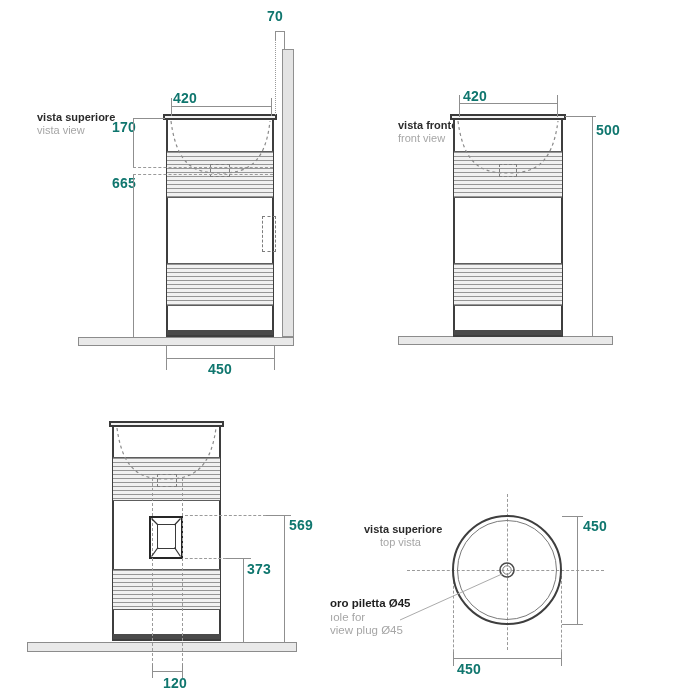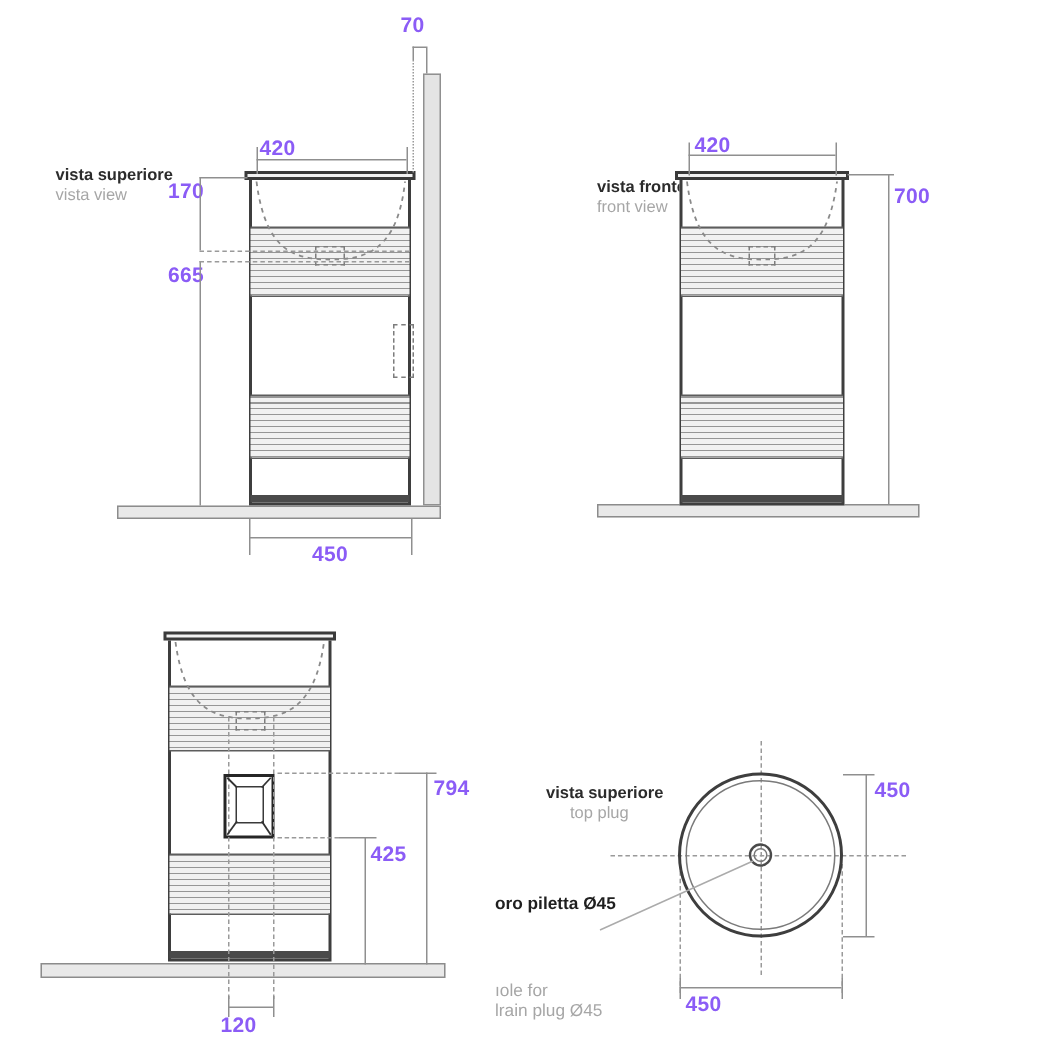--- a/index.html
+++ b/index.html
@@ -11,25 +11,25 @@
     font-family: "Liberation Sans", sans-serif;
     overflow: hidden;
   }
   
   .hl   { position:absolute; height:0; border-top:1px solid #8f8f8f; }
   .vl   { position:absolute; width:0;  border-left:1px solid #8f8f8f; }
   .hdash{ position:absolute; height:0; border-top:1px dashed #9a9a9a; }
   .vdash{ position:absolute; width:0;  border-left:1px dashed #9a9a9a; }
   .vdot { position:absolute; width:0;  border-left:1px dotted #9a9a9a; }
   
-  .dim  { position:absolute; font-weight:700; font-size:14px; line-height:1; color:#8b5cf6; letter-spacing:.2px; }
+  .dim  { position:absolute; font-weight:700; font-size:14px; line-height:1; color:#0f766e; letter-spacing:.2px; }
   .lit  { position:absolute; font-weight:700; font-size:11px; line-height:1.2; color:#2b2b2b; }
   .len  { position:absolute; font-weight:400; font-size:11px; line-height:1.2; color:#a6a6a6; }
   .note1{ position:absolute; font-weight:700; font-size:11.5px; line-height:1.15; color:#1f1f1f; }
-  .note2{ position:absolute; font-weight:400; font-size:11.5px; line-height:1.15; color:#a6a6a6;margin-top:44px; }
+  .note2{ position:absolute; font-weight:400; font-size:11.5px; line-height:1.15; color:#a6a6a6; }
   
   .barrel { position:absolute; border:2px solid #3e3e3e; background:#ffffff; }
   .rim    { position:absolute; height:6px; background:#f2f2f2; border:2px solid #3a3a3a; }
   .band   { position:absolute; left:-1px; right:-1px;
             background: repeating-linear-gradient(to bottom, #969696 0 1px, #f1f1f1 1px 4px);
             border-top:1px solid #5d5d5d; border-bottom:1px solid #5d5d5d; }
   .bbot   { position:absolute; left:-1px; right:-1px; bottom:0; height:5px; background:#4a4a4a; }
   .slab   { position:absolute; background:#e9e9e9; border:1px solid #8c8c8c; }
   .wallq  { position:absolute; background:#e4e4e4; border:1px solid #909090; }
   .dashrect { position:absolute; border:1px dashed #7d7d7d; background:transparent; }
@@ -94,75 +94,75 @@
     <div class="bbot"></div>
   </div>
   <div class="rim" style="left:450px; top:114px; width:116px;"></div>
   <div class="dashrect" style="left:499px; top:164px; width:18px; height:13px;"></div>
 
   <div class="dim" style="left:463px; top:89px;">420</div>
   <div class="hl" style="left:459px; top:103px; width:98px;"></div>
   <div class="vl" style="left:459px; top:95px; height:22px;"></div>
   <div class="vl" style="left:557px; top:95px; height:22px;"></div>
 
-  <div class="dim" style="left:596px; top:123px;">700</div>
+  <div class="dim" style="left:596px; top:123px;">500</div>
   <div class="hl" style="left:565px; top:116px; width:31px;"></div>
   <div class="vl" style="left:592px; top:116px; height:220px;"></div>
 
   <div class="slab" style="left:27px; top:642px; width:270px; height:10px;"></div>
 
   <div class="barrel" style="left:112px; top:422px; width:109px; height:219px;">
     <div class="band" style="top:33px; height:44px;"></div>
     <div class="band" style="top:145px; height:41px;"></div>
     <div class="bbot"></div>
   </div>
   <div class="rim" style="left:109px; top:421px; width:115px;"></div>
   <div class="dashrect" style="left:157px; top:474px; width:20px; height:13px;"></div>
 
   <div class="nicheOuter" style="left:149px; top:516px; width:34px; height:43px;"></div>
   <div class="nicheInner" style="left:157px; top:524px; width:19px; height:25px;"></div>
 
   <div class="hdash" style="left:185px; top:515px; width:81px;"></div>
   <div class="hl" style="left:266px; top:515px; width:25px;"></div>
   <div class="vl" style="left:284px; top:515px; height:128px;"></div>
-  <div class="dim" style="left:289px; top:518px;">794</div>
+  <div class="dim" style="left:289px; top:518px;">569</div>
 
   <div class="hdash" style="left:185px; top:558px; width:41px;"></div>
   <div class="hl" style="left:226px; top:558px; width:25px;"></div>
   <div class="vl" style="left:243px; top:558px; height:85px;"></div>
-  <div class="dim" style="left:247px; top:562px;">425</div>
+  <div class="dim" style="left:247px; top:562px;">373</div>
 
   <div class="vdash" style="left:152px; top:478px; height:188px;"></div>
   <div class="vdash" style="left:182px; top:478px; height:188px;"></div>
   <div class="hl" style="left:152px; top:671px; width:30px;"></div>
   <div class="vl" style="left:152px; top:664px; height:14px;"></div>
   <div class="vl" style="left:182px; top:664px; height:14px;"></div>
-  <div class="dim" style="left:147px; top:676px; width:40px; text-align:left;">120</div>
+  <div class="dim" style="left:147px; top:676px; width:40px; text-align:right;">120</div>
 
   <div class="lit" style="left:364px; top:523px;">vista superiore</div>
-  <div class="len" style="left:380px; top:536px;">top plug</div>
+  <div class="len" style="left:380px; top:536px;">top vista</div>
 
   <div class="vdash" style="left:507px; top:494px; height:156px;"></div>
   <div class="hdash" style="left:407px; top:570px; width:197px;"></div>
 
   <div class="hl" style="left:562px; top:516px; width:21px;"></div>
   <div class="hl" style="left:562px; top:624px; width:21px;"></div>
   <div class="vl" style="left:577px; top:516px; height:108px;"></div>
   <div class="dim" style="left:583px; top:519px;">450</div>
 
   <div class="vdash" style="left:453px; top:576px; height:86px;"></div>
   <div class="vdash" style="left:561px; top:576px; height:86px;"></div>
   <div class="hl" style="left:453px; top:658px; width:108px;"></div>
   <div class="vl" style="left:453px; top:652px; height:14px;"></div>
   <div class="vl" style="left:561px; top:652px; height:14px;"></div>
   <div class="dim" style="left:457px; top:662px;">450</div>
 
   <div class="note1" style="left:330px; top:597px;">oro piletta Ø45</div>
   <div class="note2" style="left:330px; top:611px;">ıole for</div>
-  <div class="note2" style="left:330px; top:624px;">lrain plug Ø45</div>
+  <div class="note2" style="left:330px; top:624px;">view plug Ø45</div>
 
   <svg class="overlay" width="700" height="700" viewBox="0 0 700 700">
 
     <path d="M171,121 C177,168 197,173 220,173 C243,173 265,168 270,121" fill="none" stroke="#8a8a8a" stroke-width="1.2" stroke-dasharray="3,3"></path>
     <path d="M458,121 C464,168 485,173 508,173 C531,173 552,168 558,121" fill="none" stroke="#8a8a8a" stroke-width="1.2" stroke-dasharray="3,3"></path>
     <path d="M117,428 C123,473 143,479 166,479 C189,479 210,473 216,428" fill="none" stroke="#8a8a8a" stroke-width="1.2" stroke-dasharray="3,3"></path>
 
     <circle cx="507" cy="570" r="54" fill="none" stroke="#3e3e3e" stroke-width="2"></circle>
     <circle cx="507" cy="570" r="49.5" fill="none" stroke="#7a7a7a" stroke-width="1"></circle>
     <circle cx="507" cy="570" r="7" fill="none" stroke="#4a4a4a" stroke-width="1.6"></circle>

